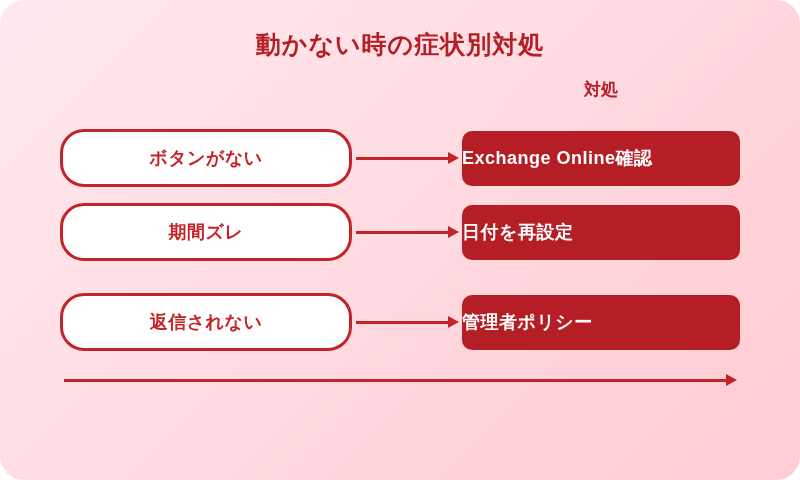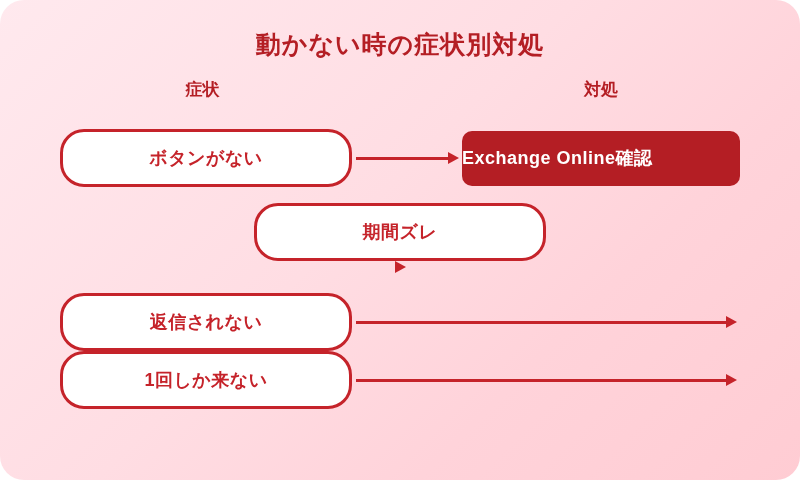--- a/index.html
+++ b/index.html
@@ -89,59 +89,61 @@
     font-weight: 700;
     color: #ffffff;
     letter-spacing: 0.5px;
   }
 </style>
 </head>
 <body>
 
 <div class="card">
   <h1 class="title">動かない時の症状別対処</h1>
-  <div class="col-header left">症状</div>
   <div class="col-header right">対処</div>
   <div class="rows">
   <div class="row" style="top: 0px;">
     <div class="symptom-box">
       <span class="symptom-label">ボタンがない</span>
     </div>
     <div class="arrow">
       <span class="arrow-line"></span>
       <span class="arrow-head"></span>
     </div>
     <div class="action-box">
       <span class="action-label">Exchange Online確認</span>
     </div>
   </div>
 
-  <div class="row" style="top: 74px; flex-direction: column;">
+  <div class="row" style="top: 74px;">
     <div class="symptom-box">
       <span class="symptom-label">期間ズレ</span>
     </div>
     <div class="arrow">
       <span class="arrow-line"></span>
       <span class="arrow-head"></span>
+    </div>
+    <div class="action-box">
+      <span class="action-label">日付を再設定</span>
     </div>
   </div>
 
   <div class="row" style="top: 164px;">
     <div class="symptom-box">
       <span class="symptom-label">返信されない</span>
     </div>
     <div class="arrow">
       <span class="arrow-line"></span>
       <span class="arrow-head"></span>
     </div>
+    <div class="action-box">
+      <span class="action-label">管理者ポリシー</span>
+    </div>
   </div>
 
   <div class="row" style="top: 222px;">
-    <div class="symptom-box">
-      <span class="symptom-label">1回しか来ない</span>
-    </div>
     <div class="arrow">
       <span class="arrow-line"></span>
       <span class="arrow-head"></span>
     </div>
   </div>
 </div>
 </div>
 
 </body></html>

